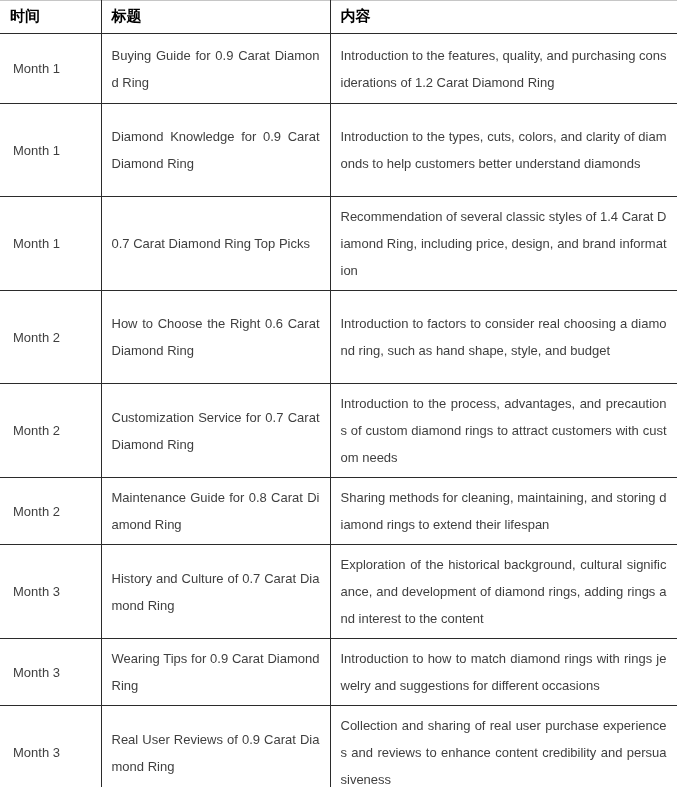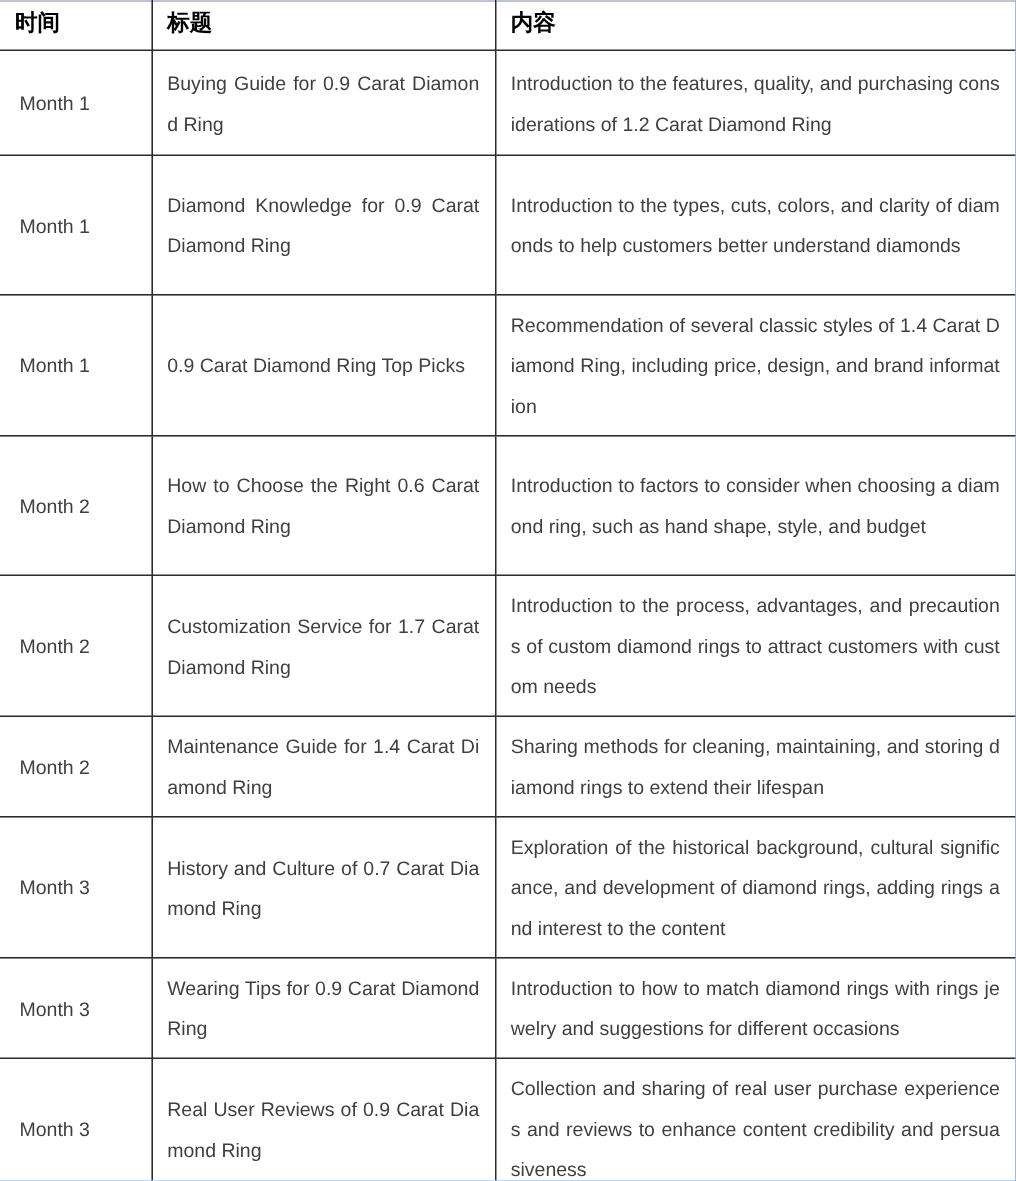--- a/index.html
+++ b/index.html
@@ -94,36 +94,36 @@
         <td class="cell-title">Buying Guide for 0.9 Carat Diamond Ring</td>
         <td class="cell-content">Introduction to the features, quality, and purchasing considerations of 1.2 Carat Diamond Ring</td>
       </tr>
       <tr>
         <td class="cell-time">Month 1</td>
         <td class="cell-title">Diamond Knowledge for 0.9 Carat Diamond Ring</td>
         <td class="cell-content">Introduction to the types, cuts, colors, and clarity of diamonds to help customers better understand diamonds</td>
       </tr>
       <tr>
         <td class="cell-time">Month 1</td>
-        <td class="cell-title">0.9 Carat Diamond Ring Top Picks</td>
+        <td class="cell-title">0.7 Carat Diamond Ring Top Picks</td>
         <td class="cell-content">Recommendation of several classic styles of 1.4 Carat Diamond Ring, including price, design, and brand information</td>
       </tr>
       <tr>
         <td class="cell-time">Month 2</td>
         <td class="cell-title">How to Choose the Right 0.6 Carat Diamond Ring</td>
-        <td class="cell-content">Introduction to factors to consider when choosing a diamond ring, such as hand shape, style, and budget</td>
+        <td class="cell-content">Introduction to factors to consider real choosing a diamond ring, such as hand shape, style, and budget</td>
       </tr>
       <tr>
         <td class="cell-time">Month 2</td>
-        <td class="cell-title">Customization Service for 1.7 Carat Diamond Ring</td>
+        <td class="cell-title">Customization Service for 0.7 Carat Diamond Ring</td>
         <td class="cell-content">Introduction to the process, advantages, and precautions of custom diamond rings to attract customers with custom needs</td>
       </tr>
       <tr>
         <td class="cell-time">Month 2</td>
-        <td class="cell-title">Maintenance Guide for 1.4 Carat Diamond Ring</td>
+        <td class="cell-title">Maintenance Guide for 0.8 Carat Diamond Ring</td>
         <td class="cell-content">Sharing methods for cleaning, maintaining, and storing diamond rings to extend their lifespan</td>
       </tr>
       <tr>
         <td class="cell-time">Month 3</td>
         <td class="cell-title">History and Culture of 0.7 Carat Diamond Ring</td>
         <td class="cell-content">Exploration of the historical background, cultural significance, and development of diamond rings, adding rings and interest to the content</td>
       </tr>
       <tr>
         <td class="cell-time">Month 3</td>
         <td class="cell-title">Wearing Tips for 0.9 Carat Diamond Ring</td>

